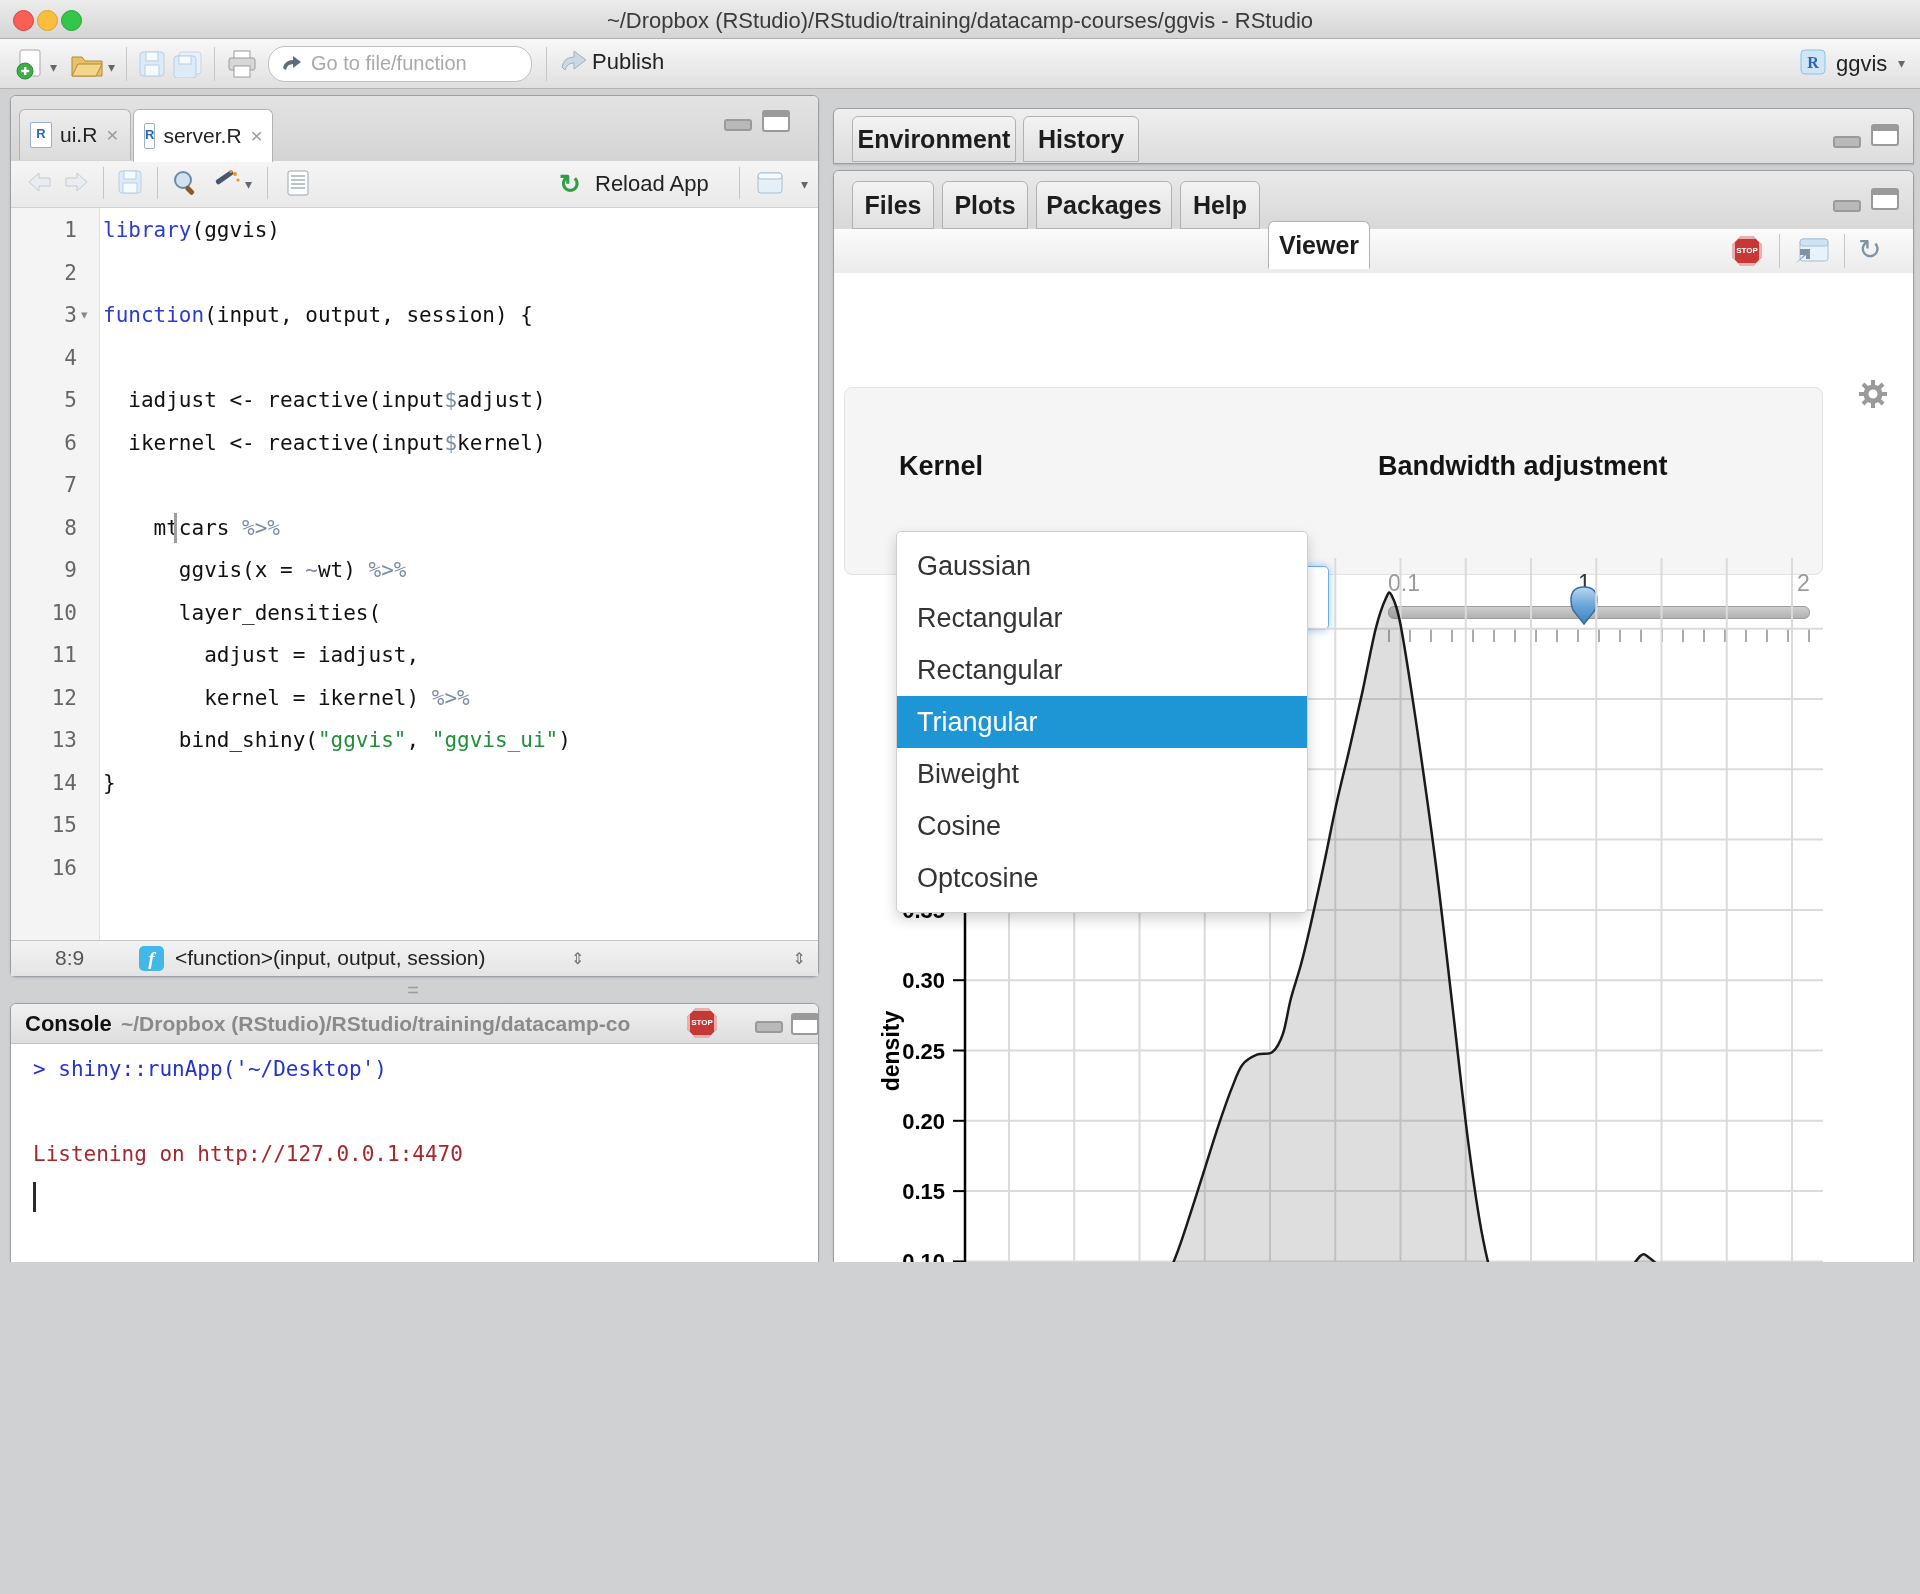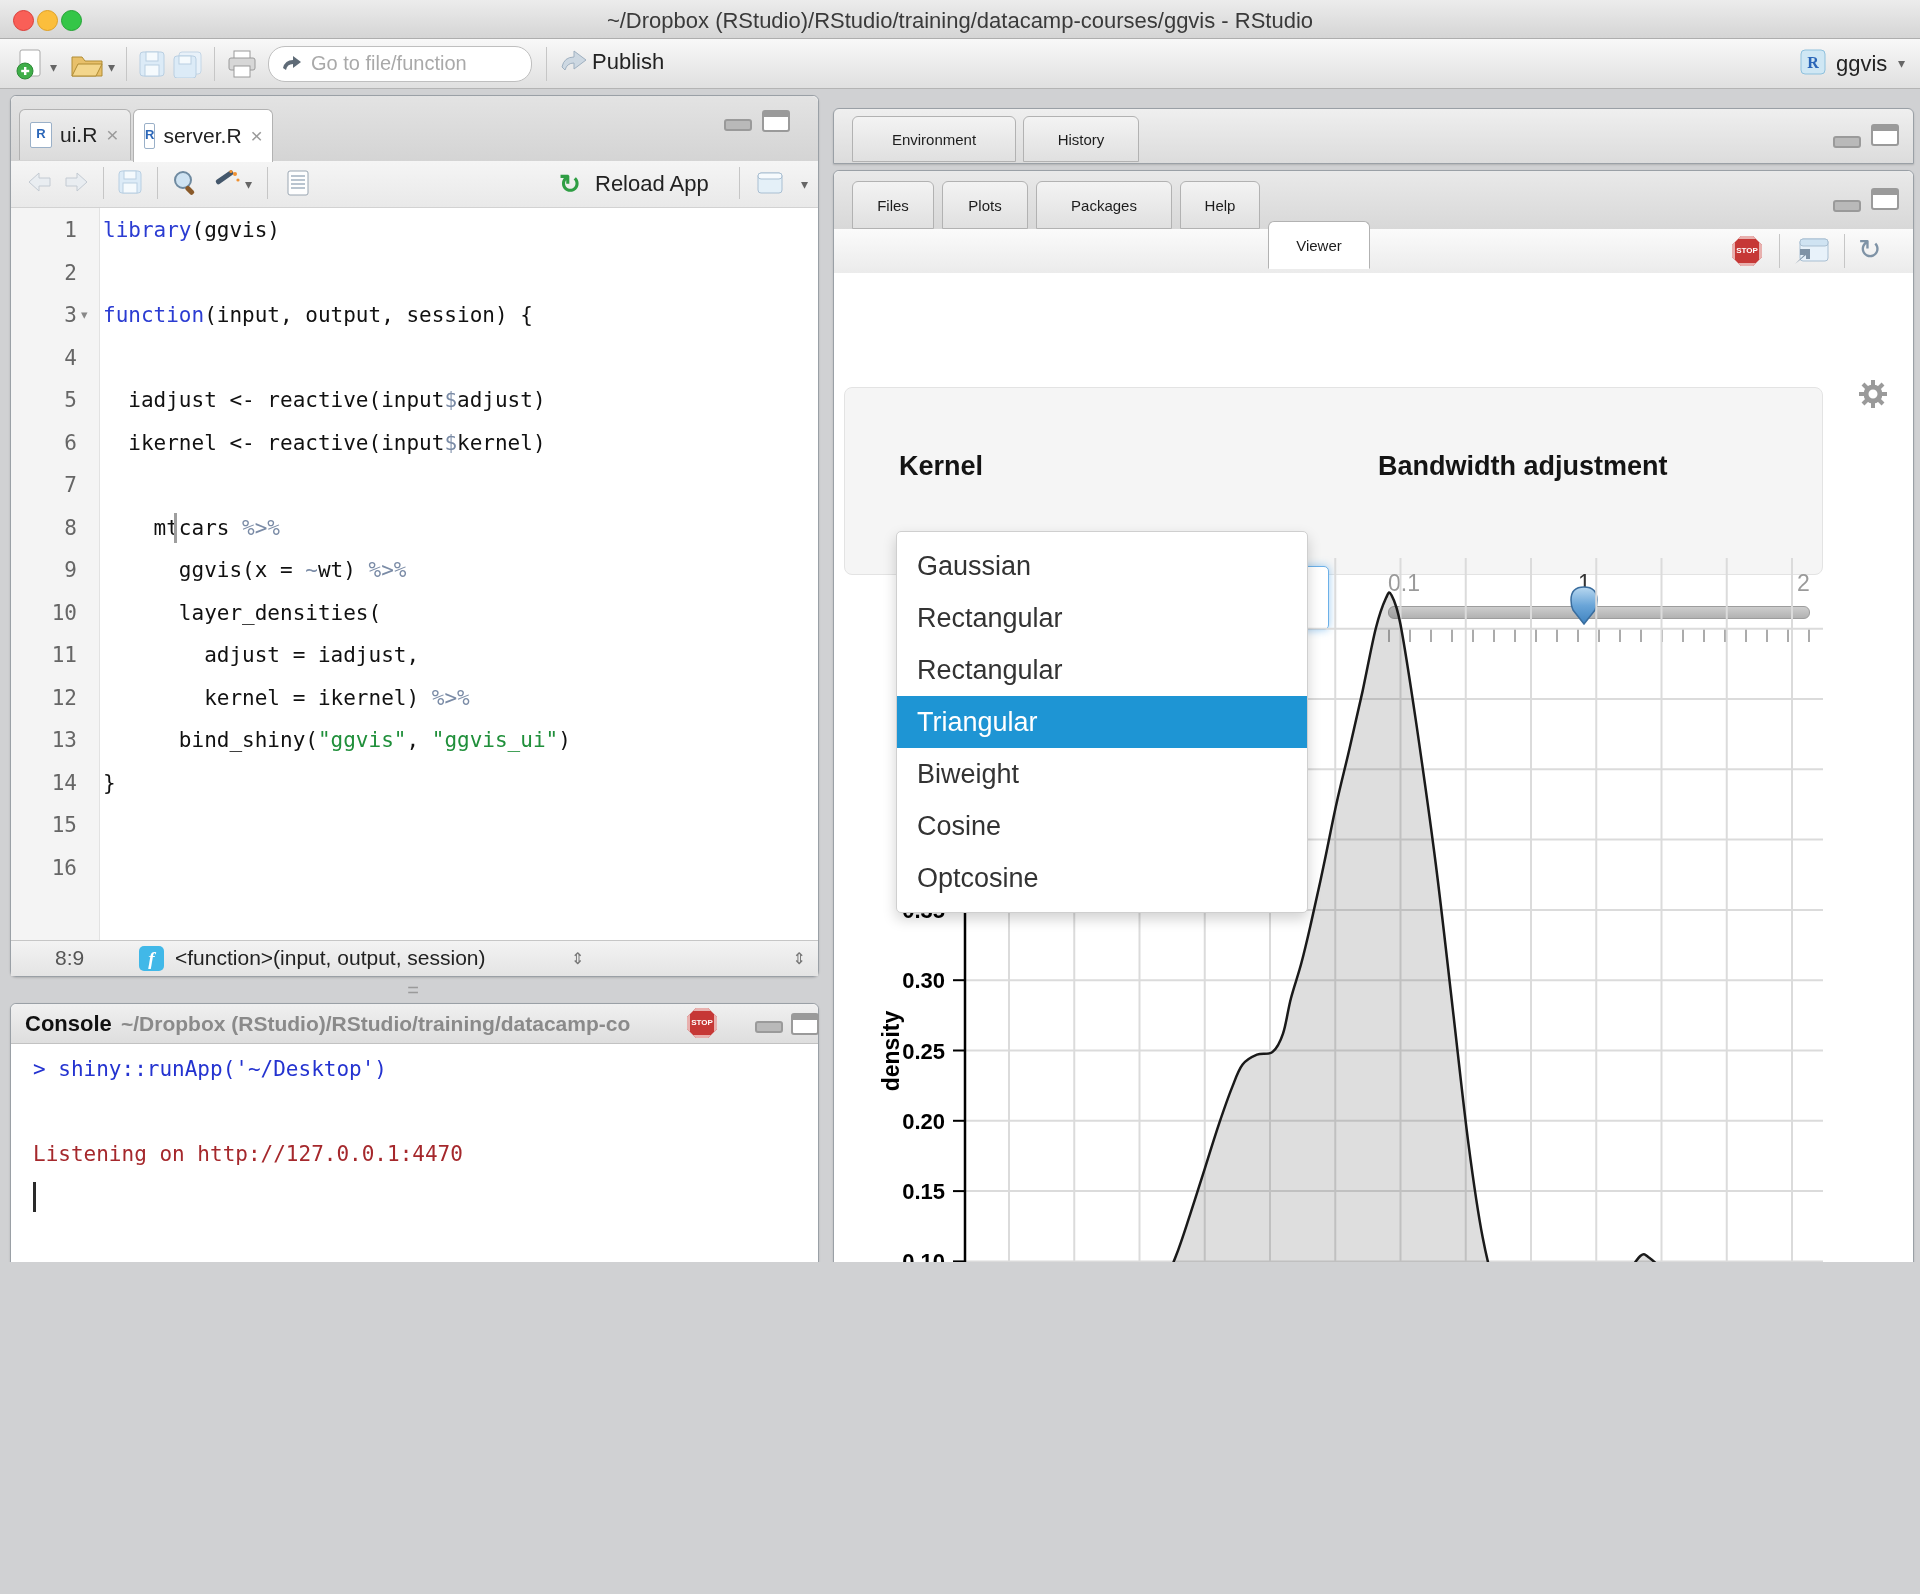--- a/index.html
+++ b/index.html
@@ -46,21 +46,21 @@
   #con-title{position:absolute;left:14px;top:7px;font-size:22px;font-weight:bold;color:#111;}
   #con-path{position:absolute;left:110px;top:8px;width:630px;font-size:21px;font-weight:600;color:#8a8a8a;white-space:nowrap;overflow:hidden;}
   .octagon{clip-path:polygon(30% 0,70% 0,100% 30%,100% 70%,70% 100%,30% 100%,0 70%,0 30%);background:#c63836;color:#fff;text-align:center;font-weight:bold;border:0;}
   #con-stop{position:absolute;left:676px;top:4px;width:30px;height:30px;font-size:8px;line-height:30px;box-shadow:inset 0 0 0 3px #e8b0ae;}
   #con-body{position:absolute;left:0;top:40px;right:0;bottom:0;background:#fff;border-radius:0 0 4px 4px;overflow:hidden;}
   .con-line{position:absolute;left:22px;right:10px;font-family:"DejaVu Sans Mono",monospace;font-size:21px;line-height:42px;white-space:pre;}
   .cl-cmd{color:#2433d0}.cl-msg{color:#A5282C}.cl-t{color:#111}
   #con-caret{position:absolute;left:22px;width:3px;height:30px;background:#2a2a2a;}
   
   #envpane{left:833px;top:108px;width:1079px;height:54px;border-radius:6px 6px 0 0;background:linear-gradient(#efefef,#dcdcdc);}
-  .rtab{position:absolute;top:7px;height:46px;border:1px solid #b2b2b2;border-radius:6px 6px 0 0;background:linear-gradient(#f3f3f3,#e0e0e0);display:flex;align-items:center;justify-content:center;font-size:15px;font-weight:normal;color:#1d1d1d;box-sizing:border-box;}
+  .rtab{position:absolute;top:7px;height:46px;border:1px solid #b2b2b2;border-radius:6px 6px 0 0;background:linear-gradient(#f3f3f3,#e0e0e0);display:flex;align-items:center;justify-content:center;font-size:25px;font-weight:bold;color:#1d1d1d;box-sizing:border-box;}
   .rtab.active{background:#fff;border-bottom:1px solid #fff;z-index:3;}
   #filespane{left:833px;top:170px;width:1079px;height:1414px;border-radius:6px 6px 0 0;}
   #files-tabstrip{position:absolute;left:0;top:0;right:0;height:58px;background:linear-gradient(#e9e9e9,#d8d8d8);border-bottom:1px solid #bdbdbd;border-radius:6px 6px 0 0;}
   #viewer-toolbar{position:absolute;left:0;top:58px;right:0;height:44px;background:linear-gradient(#fbfbfb,#ebebeb);border-bottom:1px solid #cccccc;}
   #viewer-content{position:absolute;left:0;top:102px;right:0;bottom:0;background:#fff;border-radius:0 0 5px 5px;overflow:hidden;}
   #vstop{position:absolute;left:898px;top:7px;width:30px;height:30px;font-size:8px;line-height:30px;box-shadow:inset 0 0 0 3px #e8b0ae;}
   
   #well{position:absolute;left:10px;top:114px;width:977px;height:186px;background:#f5f5f5;border:1px solid #e3e3e3;border-radius:8px;}
   .shiny-label{position:absolute;font-size:27px;font-weight:600;color:#141414;margin-top:47px;}
   #kernel-select{position:absolute;left:64px;top:178px;width:420px;height:64px;background:#fff;border:1px solid #6cb0e8;border-radius:5px;box-shadow:0 0 9px rgba(102,175,233,.65);box-sizing:border-box;font-size:27px;color:#333;}

